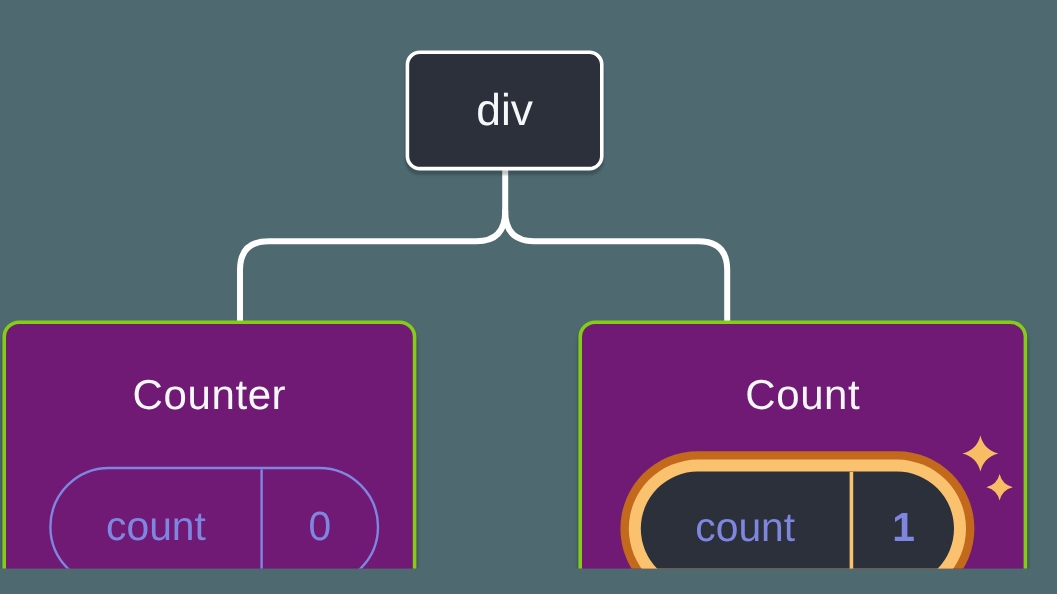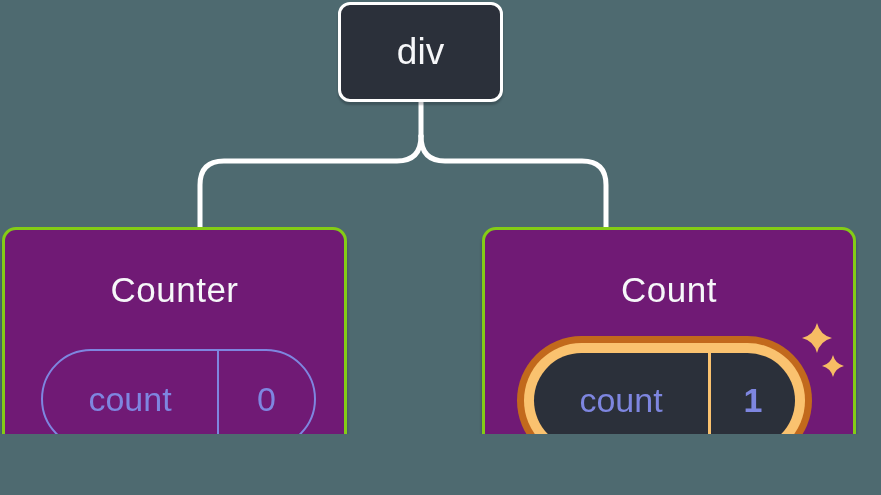--- a/index.html
+++ b/index.html
@@ -7,20 +7,21 @@
     padding: 0;
     background: #4E6A70;
     font-family: "Liberation Sans", "DejaVu Sans", sans-serif;
   }
   .stage {
     position: relative;
     width: 881px;
     height: 434px;
     overflow: hidden;
     background: #4E6A70;
+    margin-top: 40px;
   }
   .connectors {
     position: absolute;
     inset: 0;
     pointer-events: none;
   }
   .root-node {
     position: absolute;
     left: 338px;
     top: 2px;

